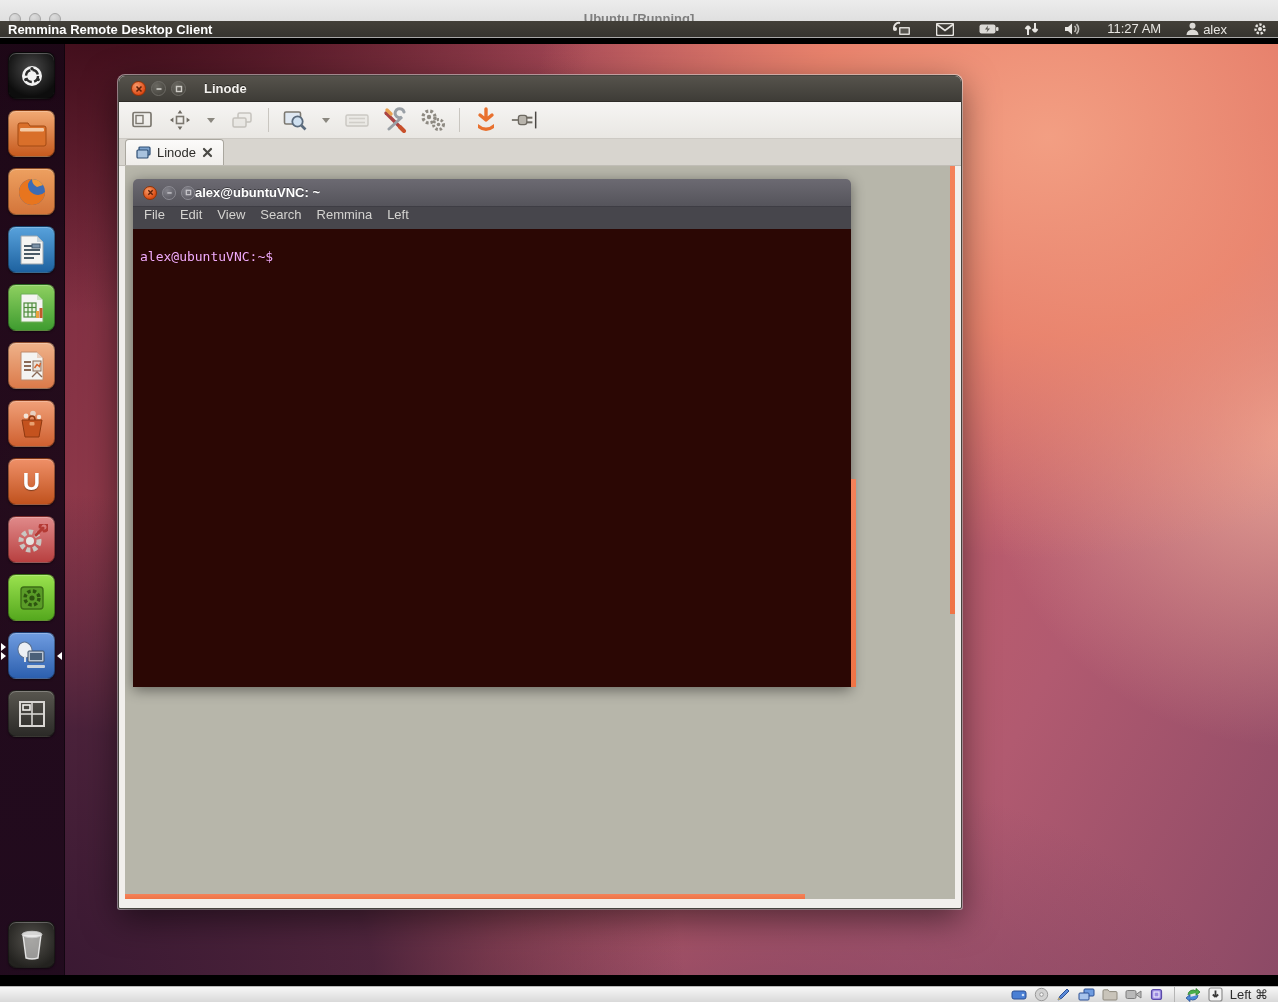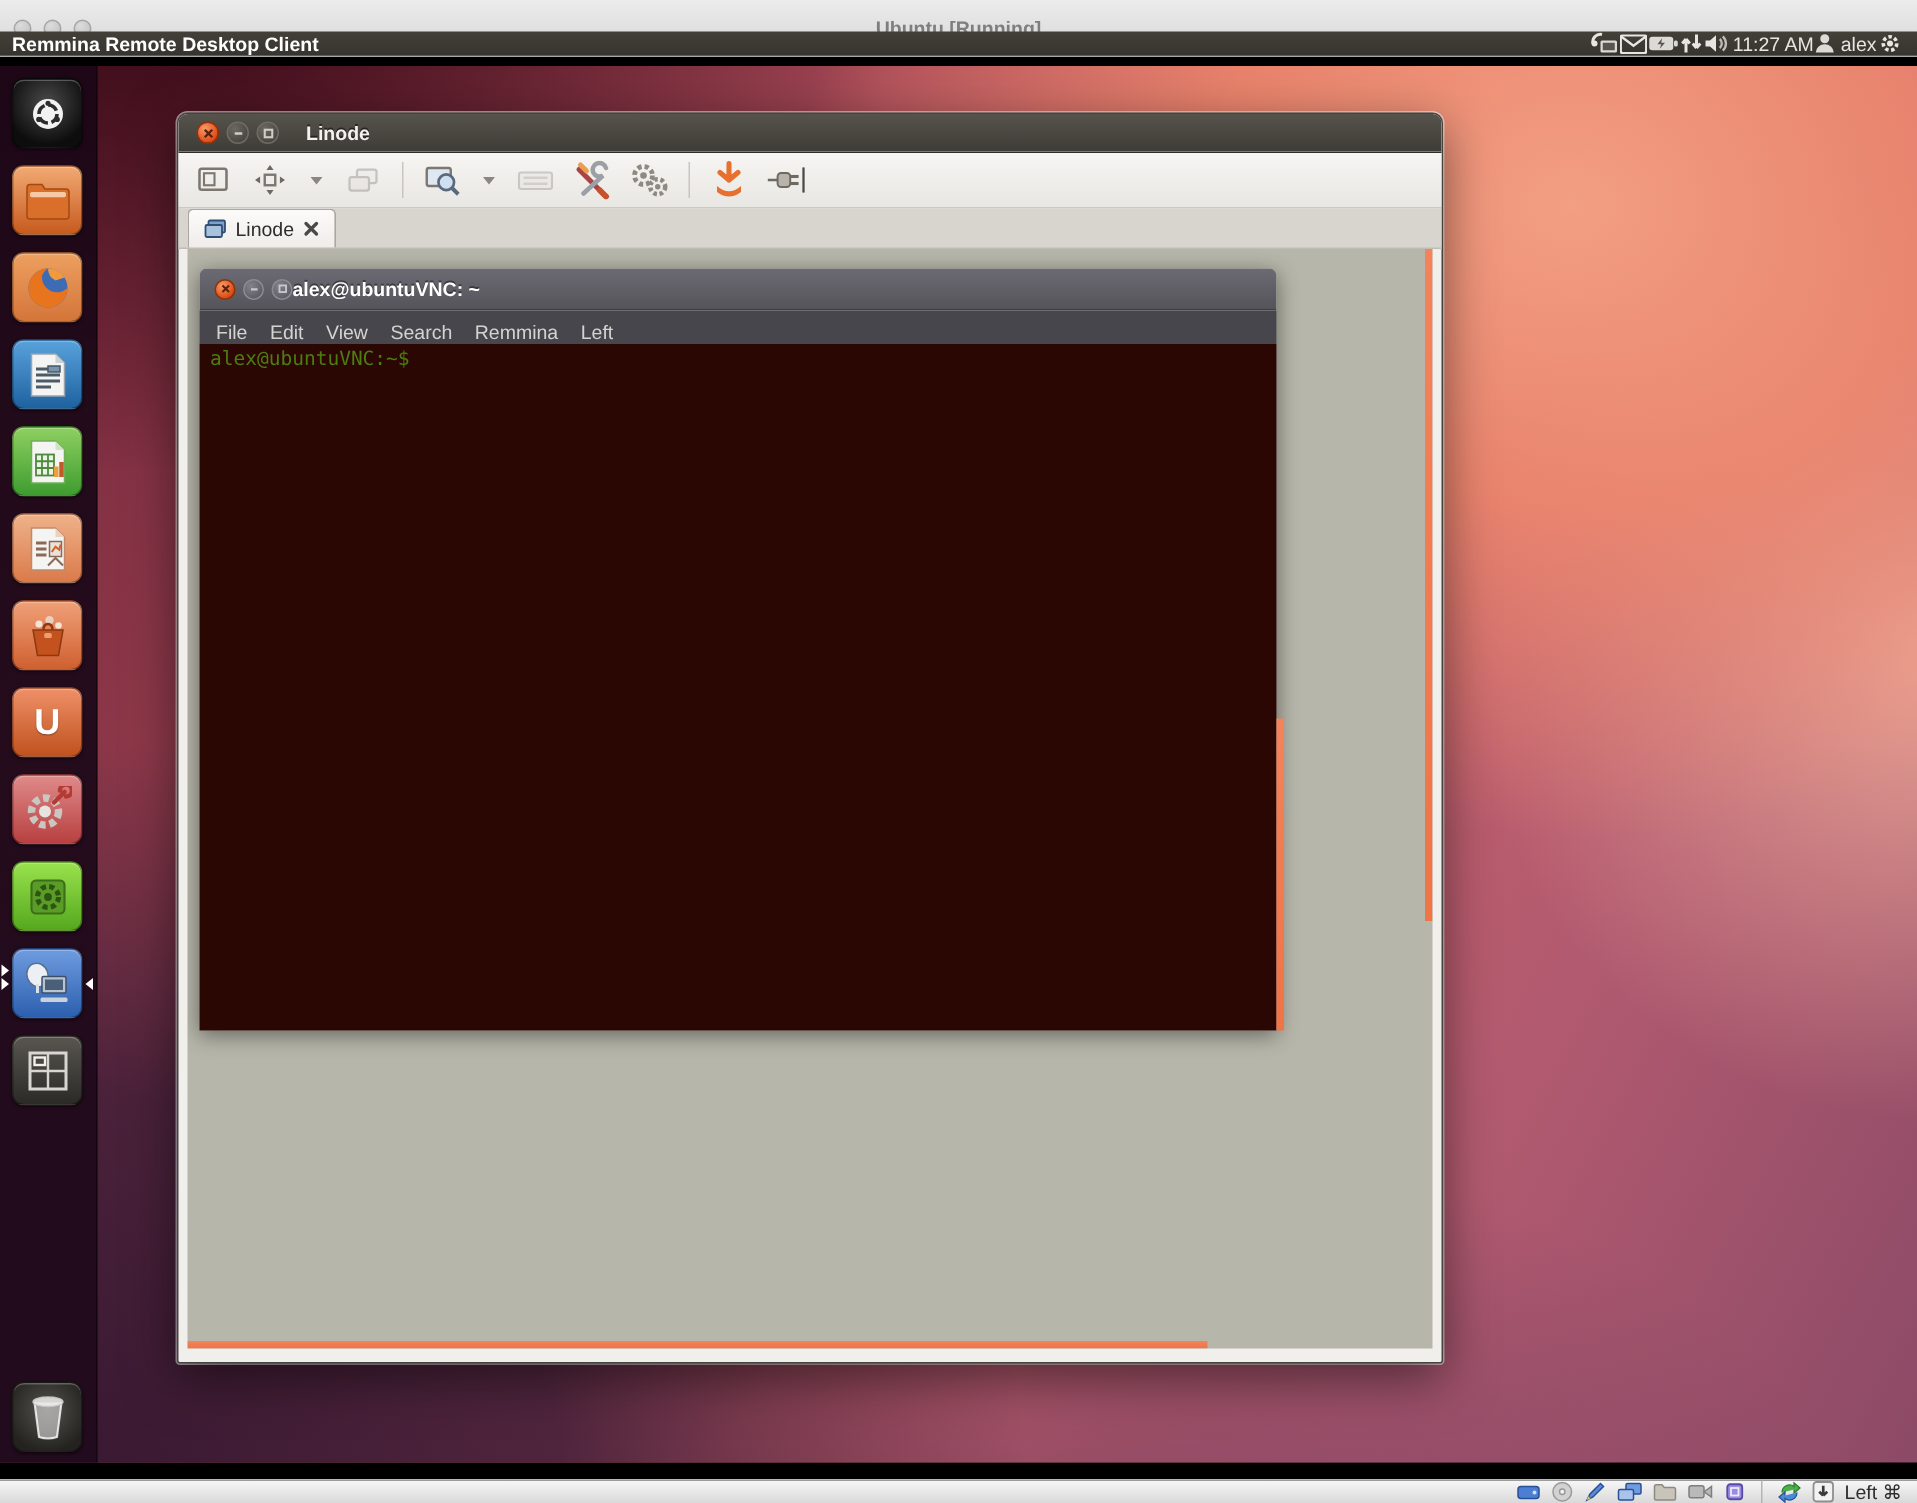--- a/index.html
+++ b/index.html
@@ -15,21 +15,21 @@
   .traffic span { width:12px; height:12px; border-radius:50%;
     background:radial-gradient(circle at 35% 30%, #dcdcdc, #bfbfbf); border:1px solid #a5a5a5; }
   .mac-title { position:absolute; left:0; right:0; text-align:center; font-size:13px;
     color:#7e7e7e; font-weight:bold; pointer-events:none; }
 
   
   .panel { position:absolute; left:0; top:21px; width:100%; height:16px;
     background:linear-gradient(#434039,#36342f); display:flex; align-items:center;
     color:#e8e6e2; font-size:13px; }
   .panel-apptitle { font-weight:bold; margin-left:8px; color:#fff; }
-  .panel-right { margin-left:auto; display:flex; align-items:center; gap:1px; padding-right:10px; }
+  .panel-right { margin-left:auto; display:flex; gap:25px; padding-right:10px; }
   .tray-ic { display:flex; align-items:center; }
   .panel-clock { font-size:13px; }
   .panel-user { display:flex; align-items:center; gap:4px; }
 
   
   .desktop { position:absolute; left:0; top:44px; width:1278px; height:931px;
     background:
       radial-gradient(ellipse 760px 620px at 82% 10%, rgba(245,162,132,.95) 0%, rgba(240,138,110,.85) 32%, rgba(240,138,110,0) 68%),
       radial-gradient(ellipse 520px 520px at 101% 42%, rgba(246,178,156,.85), rgba(246,178,156,0) 60%),
       radial-gradient(ellipse 900px 560px at 8% -4%, rgba(56,10,22,.95) 0%, rgba(56,10,22,0) 55%),
@@ -105,24 +105,24 @@
   
   .term { position:absolute; left:8px; top:13px; width:718px; height:508px;
     box-shadow:0 3px 14px rgba(0,0,0,.45); border-radius:5px 5px 0 0; }
   .term-titlebar { height:28px; background:linear-gradient(#6c6a72,#55545b);
     border-radius:5px 5px 0 0; display:flex; align-items:center; border-bottom:1px solid #3e3d44; }
   .term-btns { display:flex; gap:5px; margin-left:10px; }
   .term-btn { width:14px; height:14px; border-radius:50%; display:flex; align-items:center; justify-content:center; }
   .term-close { background:radial-gradient(circle at 35% 30%, #f89a66, #d9480f 75%); border:1px solid #8f3306; }
   .term-gray  { background:radial-gradient(circle at 35% 30%, #83828a, #5c5b63 80%); border:1px solid #8c8b93; }
   .term-title { color:#ffffff; font-weight:bold; font-size:13px; text-shadow:0 -1px 0 rgba(0,0,0,.4); }
-  .term-menubar { height:22px; background:#47464c; display:flex; align-items:flex-end; gap:15px;
+  .term-menubar { height:22px; background:#47464c; display:flex; align-items:flex-start; gap:15px;
     padding-left:11px; font-size:13px; color:#d4d3d0; }
-  .term-body { height:458px; background:#2b0704; padding:3px 7px; font-family:"DejaVu Sans Mono", monospace;
-    font-size:13px; color:#4d7c0f; }
+  .term-body { height:458px; background:#2b0704; padding:20px 7px; font-family:"DejaVu Sans Mono", monospace;
+    font-size:13px; color:#f0abfc; }
 
   
   .vbox-bar { position:absolute; left:0; bottom:0; width:100%; height:16px;
     background:linear-gradient(#f7f7f7,#d9d9d9); border-top:1px solid #b9b9b9;
     display:flex; align-items:center; justify-content:flex-end; gap:7px; padding-right:10px;
     font-size:13px; color:#2e2e2e; }
   .vb-ic { display:flex; align-items:center; }
   .vb-sep { width:1px; height:16px; background:#b5b5b5; margin:0 3px; }
   .hostkey-label { display:flex; align-items:center; gap:3px; }
 </style>

